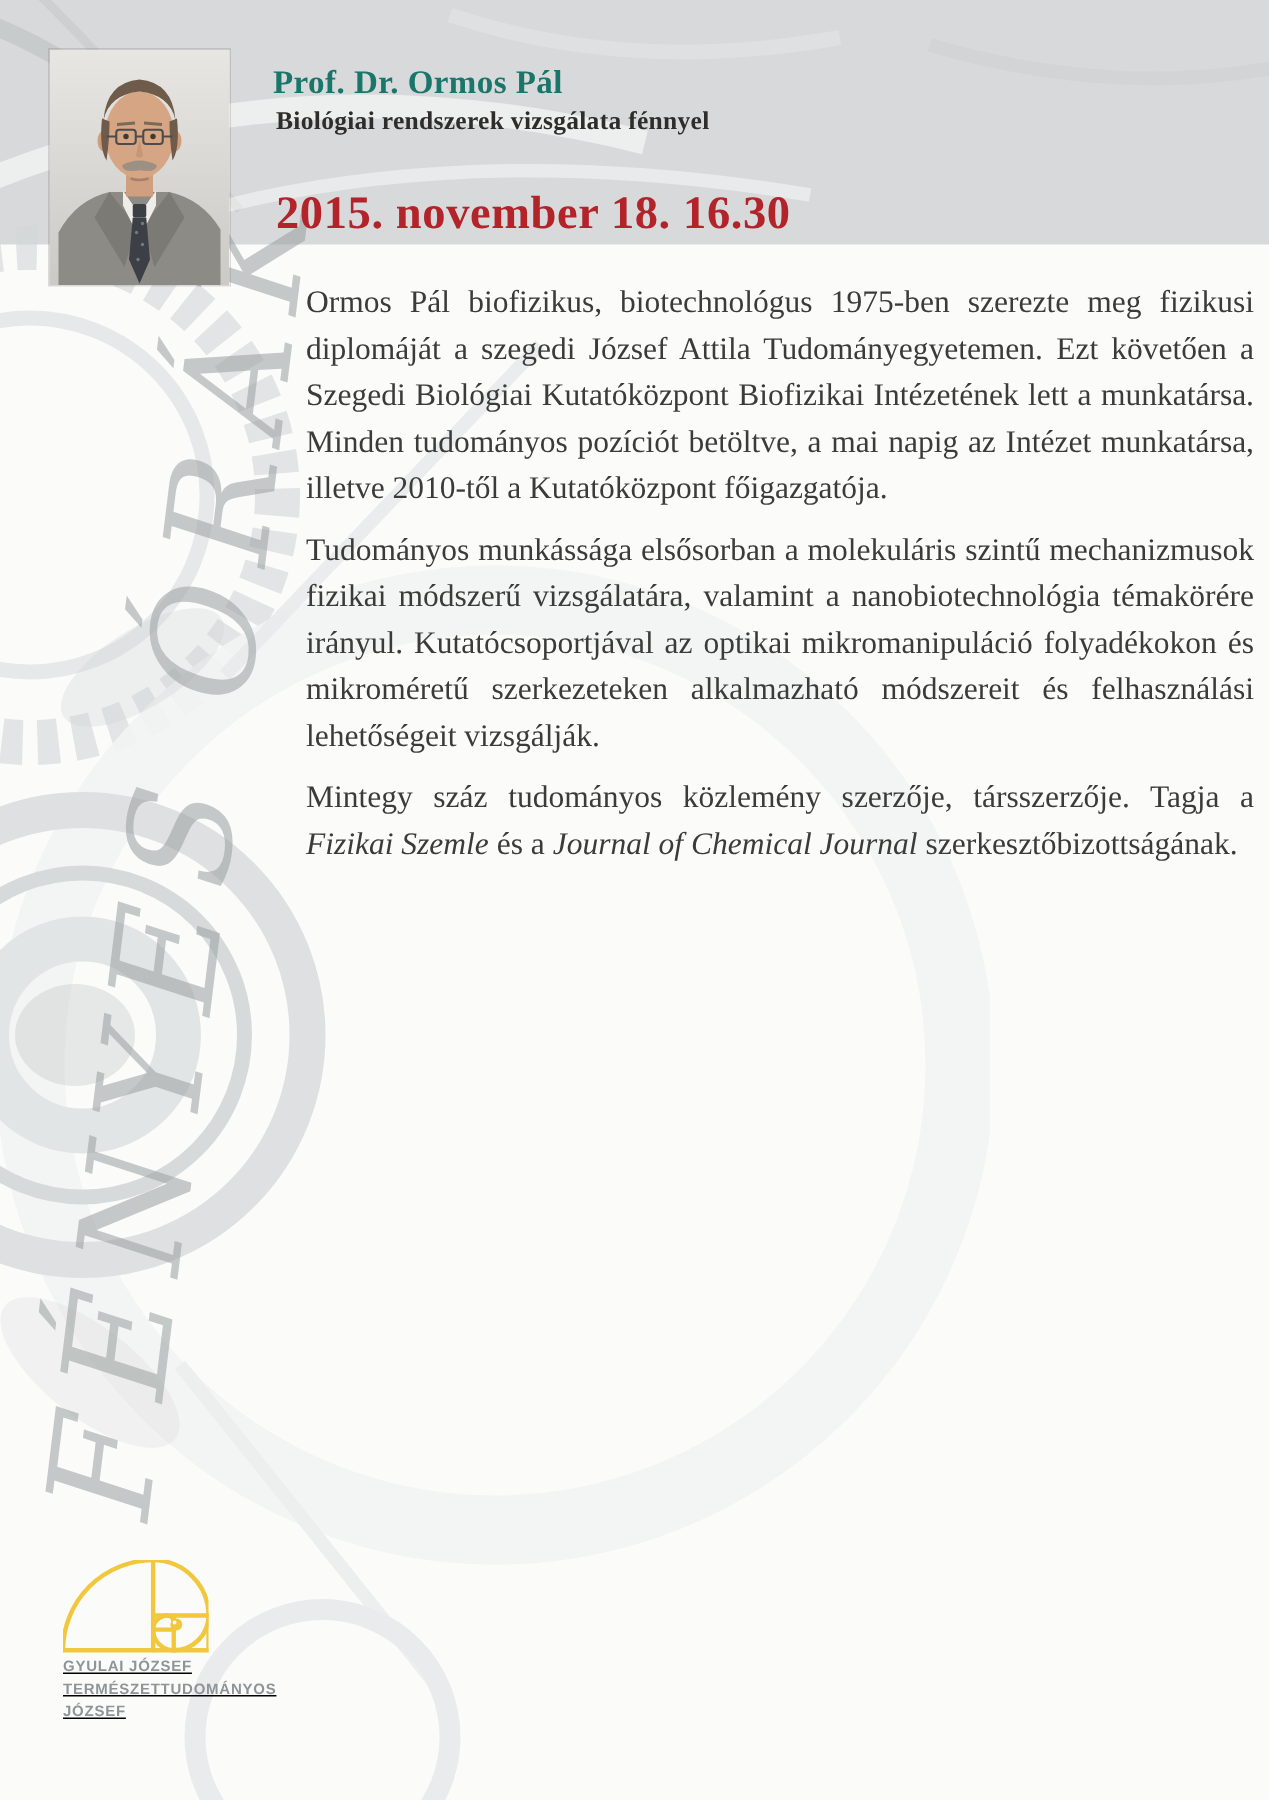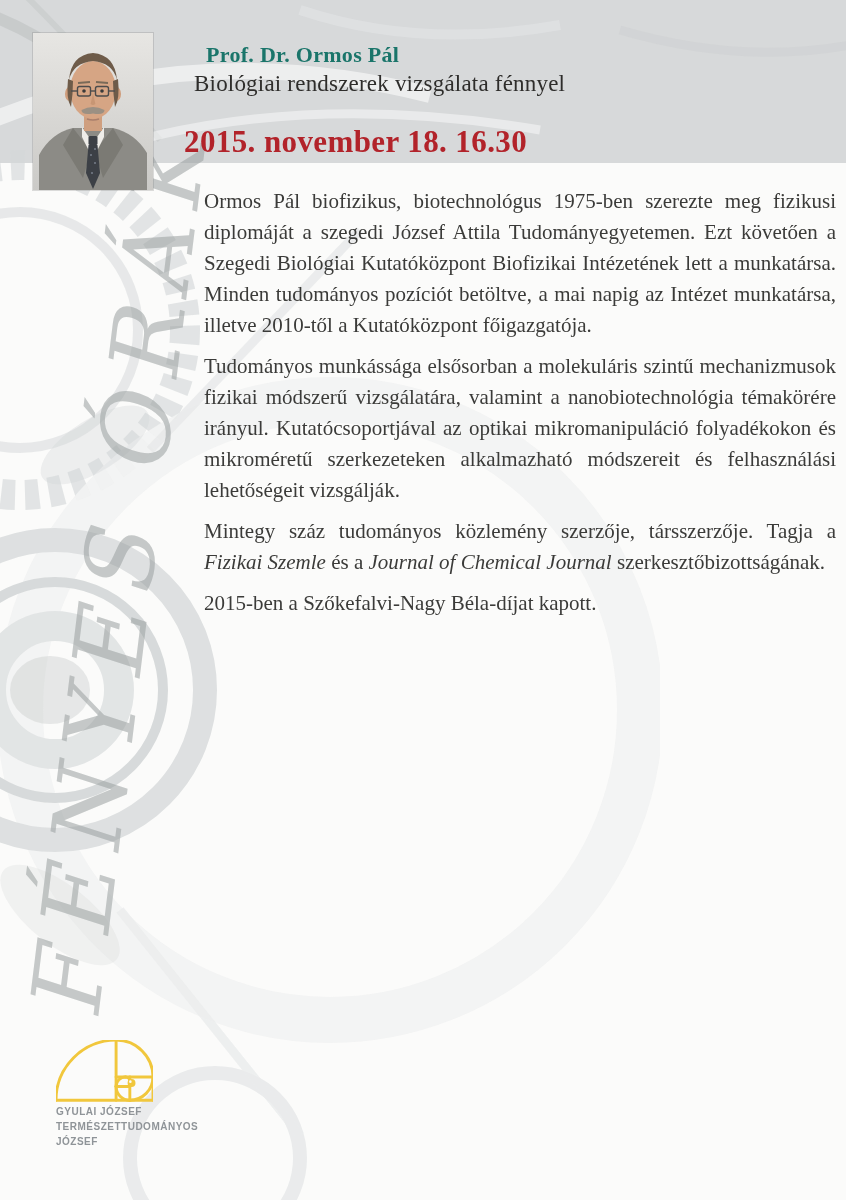--- a/index.html
+++ b/index.html
@@ -44,44 +44,44 @@
   .photo{
     position:absolute;left:33px;top:33px;width:120px;height:157px;
     z-index:3;
     box-shadow:0 0 0 1px rgba(120,120,120,.25);
   }
   
   .hdr{position:absolute;left:182px;top:0;z-index:3;width:640px;}
   .hdr .speaker{
     position:absolute;left:0;top:42px;
     font-weight:bold;font-size:22px;color:var(--teal);
-    white-space:nowrap;letter-spacing:.3px;margin-left:24px;
+    white-space:nowrap;letter-spacing:.3px;
   }
   .hdr .talk{
-    position:absolute;left:12px;top:71px;
-    font-weight:normal;font-size:23px;color:var(--title-dark);
+    position:absolute;left:2px;top:71px;
+    font-weight:bold;font-size:17px;color:var(--title-dark);
     white-space:nowrap;letter-spacing:.2px;
   }
   .hdr .when{
     position:absolute;left:2px;top:124px;
     font-weight:bold;font-size:31px;color:var(--date-red);
     white-space:nowrap;letter-spacing:.4px;
   }
   
   .bio{
     position:absolute;left:180px;top:186px;width:632px;
     z-index:2;
     font-size:21px;line-height:31px;color:var(--body-text);
     text-align:justify;
     margin-left:24px;
   }
   .bio p{margin:0 0 10px 0;}
   .bio em{}
   
-  .logo{position:absolute;left:56px;top:1040px;z-index:2;width:140px;}
+  .logo{position:absolute;left:42px;top:1040px;z-index:2;width:140px;text-decoration:underline;}
   .logo .mark{display:block;}
   .logo .lt{
     margin-top:5px;
     font-family:"Liberation Sans", sans-serif;
     font-weight:bold;font-size:10px;line-height:10px;
     letter-spacing:.5px;color:var(--logo-text);
   }
 </style>
 </head>
 <body>
@@ -170,21 +170,20 @@
   <div class="hdr">
     <div class="speaker">Prof. Dr. Ormos Pál</div>
     <div class="talk">Biológiai rendszerek vizsgálata fénnyel</div>
     <div class="when">2015. november 18. 16.30</div>
   </div>
 
   <div class="bio">
       <p><span>Ormos Pál biofizikus, biotechnológus 1975-ben szerezte meg fizikusi diplomáját a szegedi József Attila Tudományegyetemen. Ezt követően a Szegedi Biológiai Kutatóközpont Biofizikai Intézetének lett a munkatársa. Minden tudományos pozíciót betöltve, a mai napig az Intézet munkatársa, illetve 2010-től a Kutatóközpont főigazgatója.</span></p>
       <p><span>Tudományos munkássága elsősorban a molekuláris szintű mechanizmusok fizikai módszerű vizsgálatára, valamint a nanobiotechnológia témakörére irányul. Kutatócsoportjával az optikai mikromanipuláció folyadékokon és mikroméretű szerkezeteken alkalmazható módszereit és felhasználási lehetőségeit vizsgálják.</span></p>
       <p><span>Mintegy száz tudományos közlemény szerzője, társszerzője. Tagja a </span><em>Fizikai Szemle</em><span> és a </span><em>Journal of Chemical Journal</em><span> szerkesztőbizottságának.</span></p>
-      <p><span>2015-ben a Szőkefalvi-Nagy Béla-díjat kapott.</span></p>
     </div>
 
   <div class="logo">
     <svg class="mark" width="97" height="62" viewBox="0 0 113 72">
       <g stroke="#f1c73c" stroke-width="3.4" fill="none" stroke-linecap="round">
 
         <path d="M0,70 A70,70 0 0 1 70,0"></path>
         <path d="M70,0 A43,43 0 0 1 113,43"></path>
         <path d="M113,43 A27,27 0 0 1 86,70"></path>
         <path d="M86,70 A16,16 0 0 1 70,54"></path>

